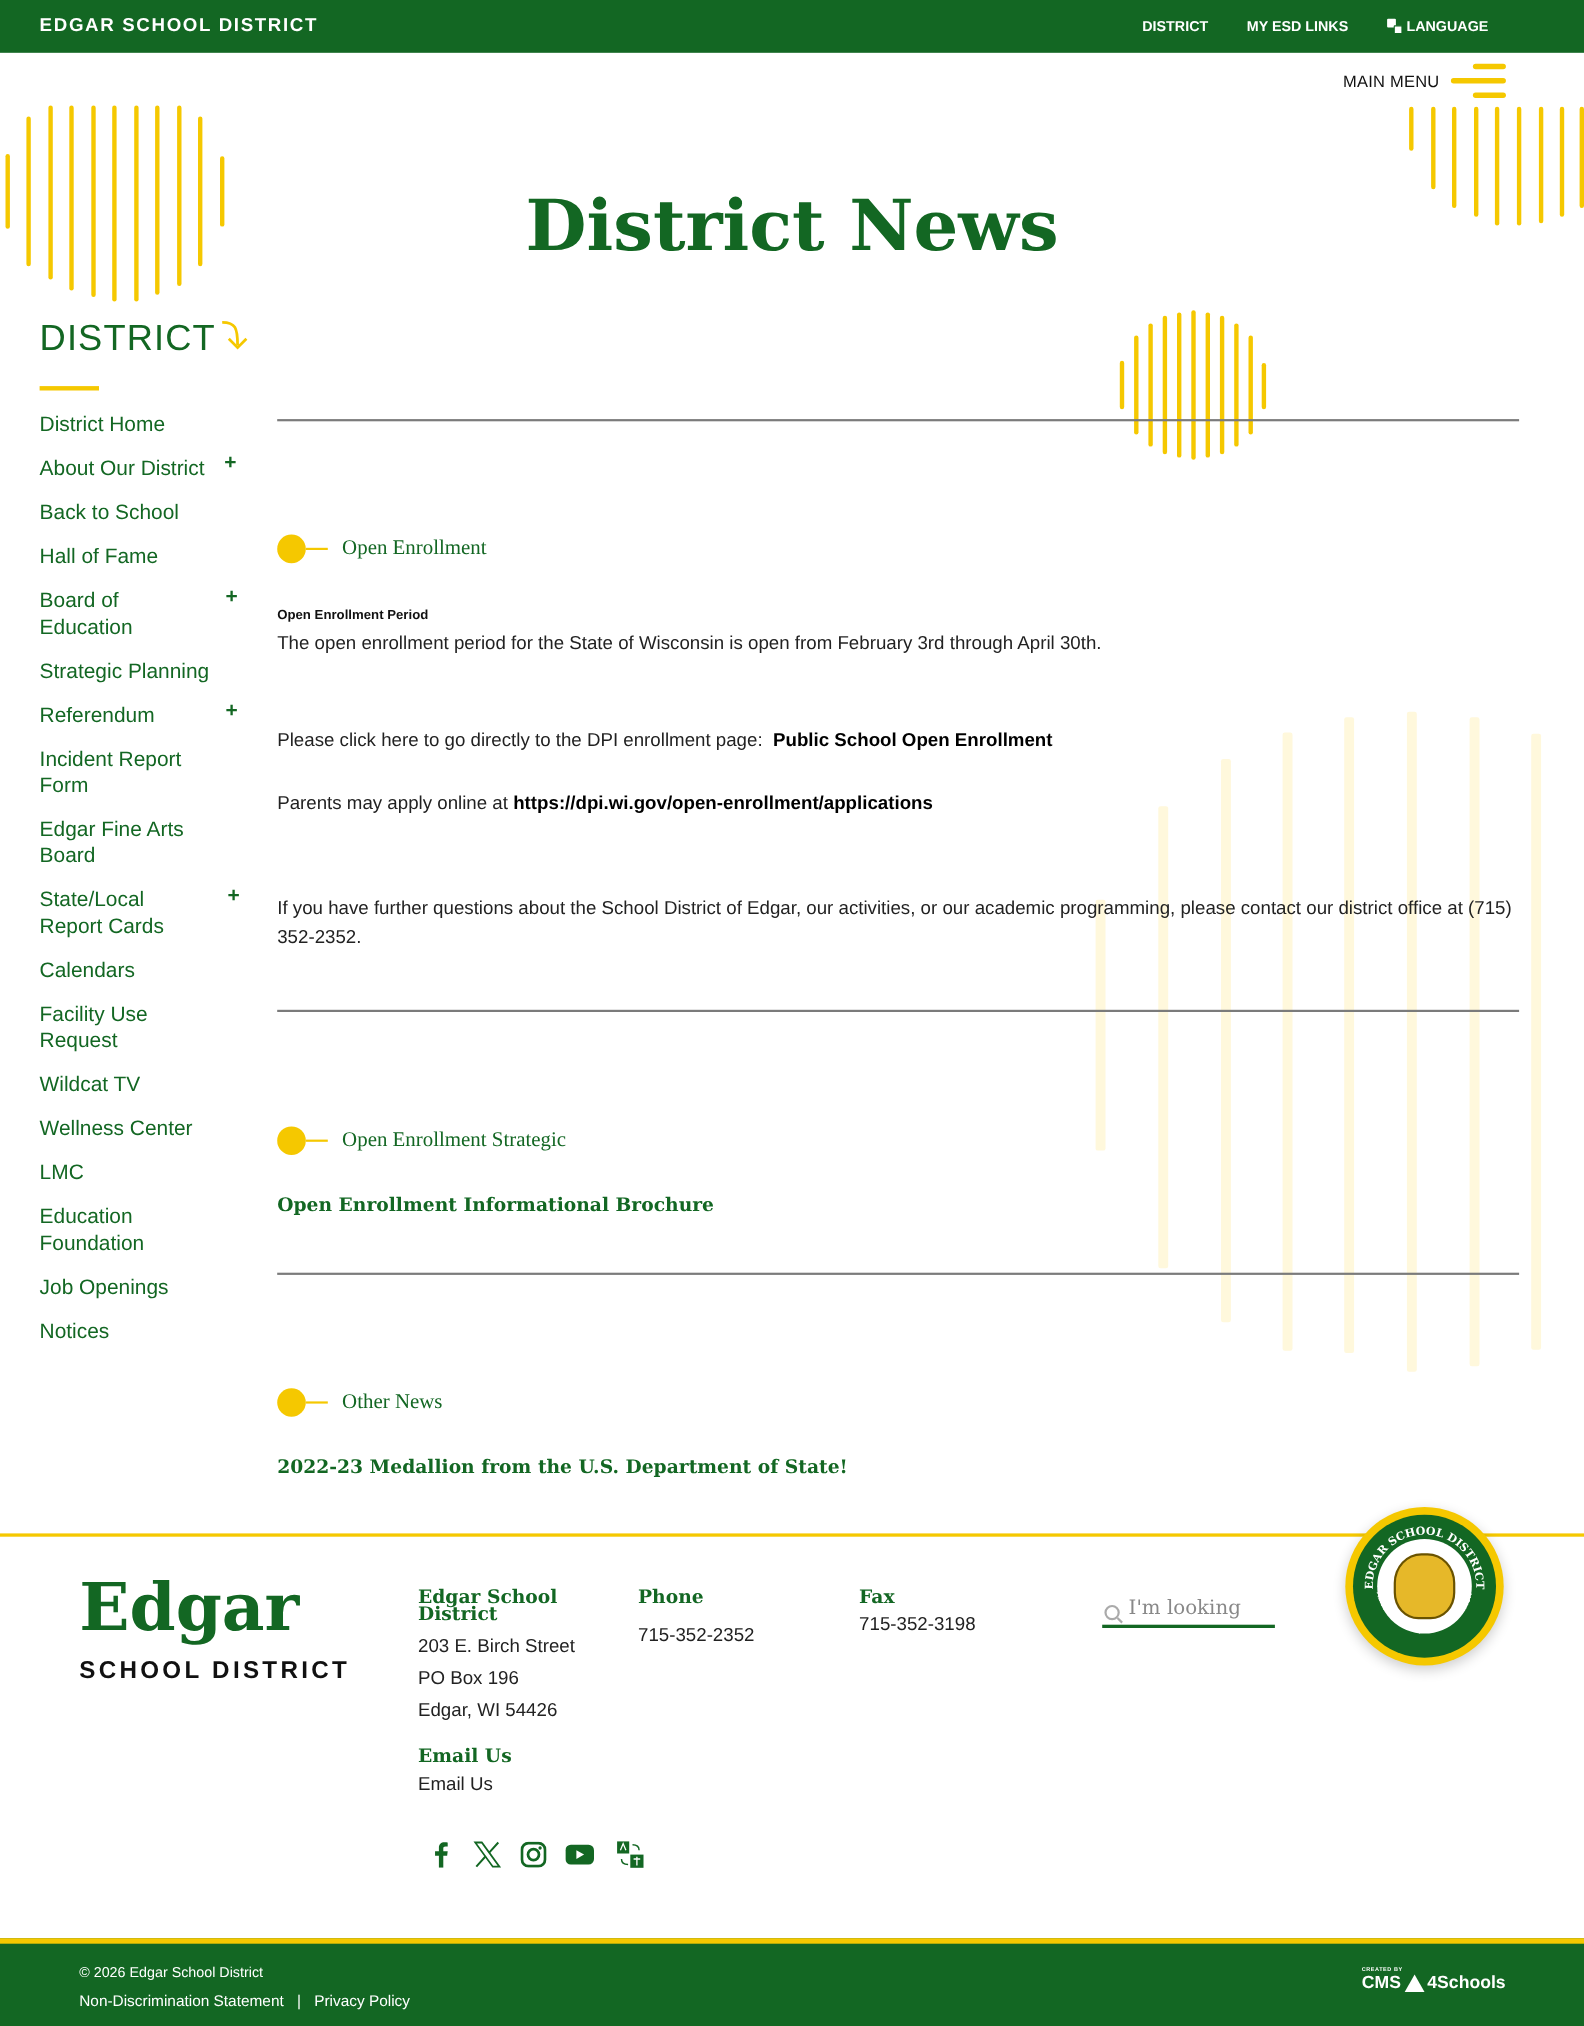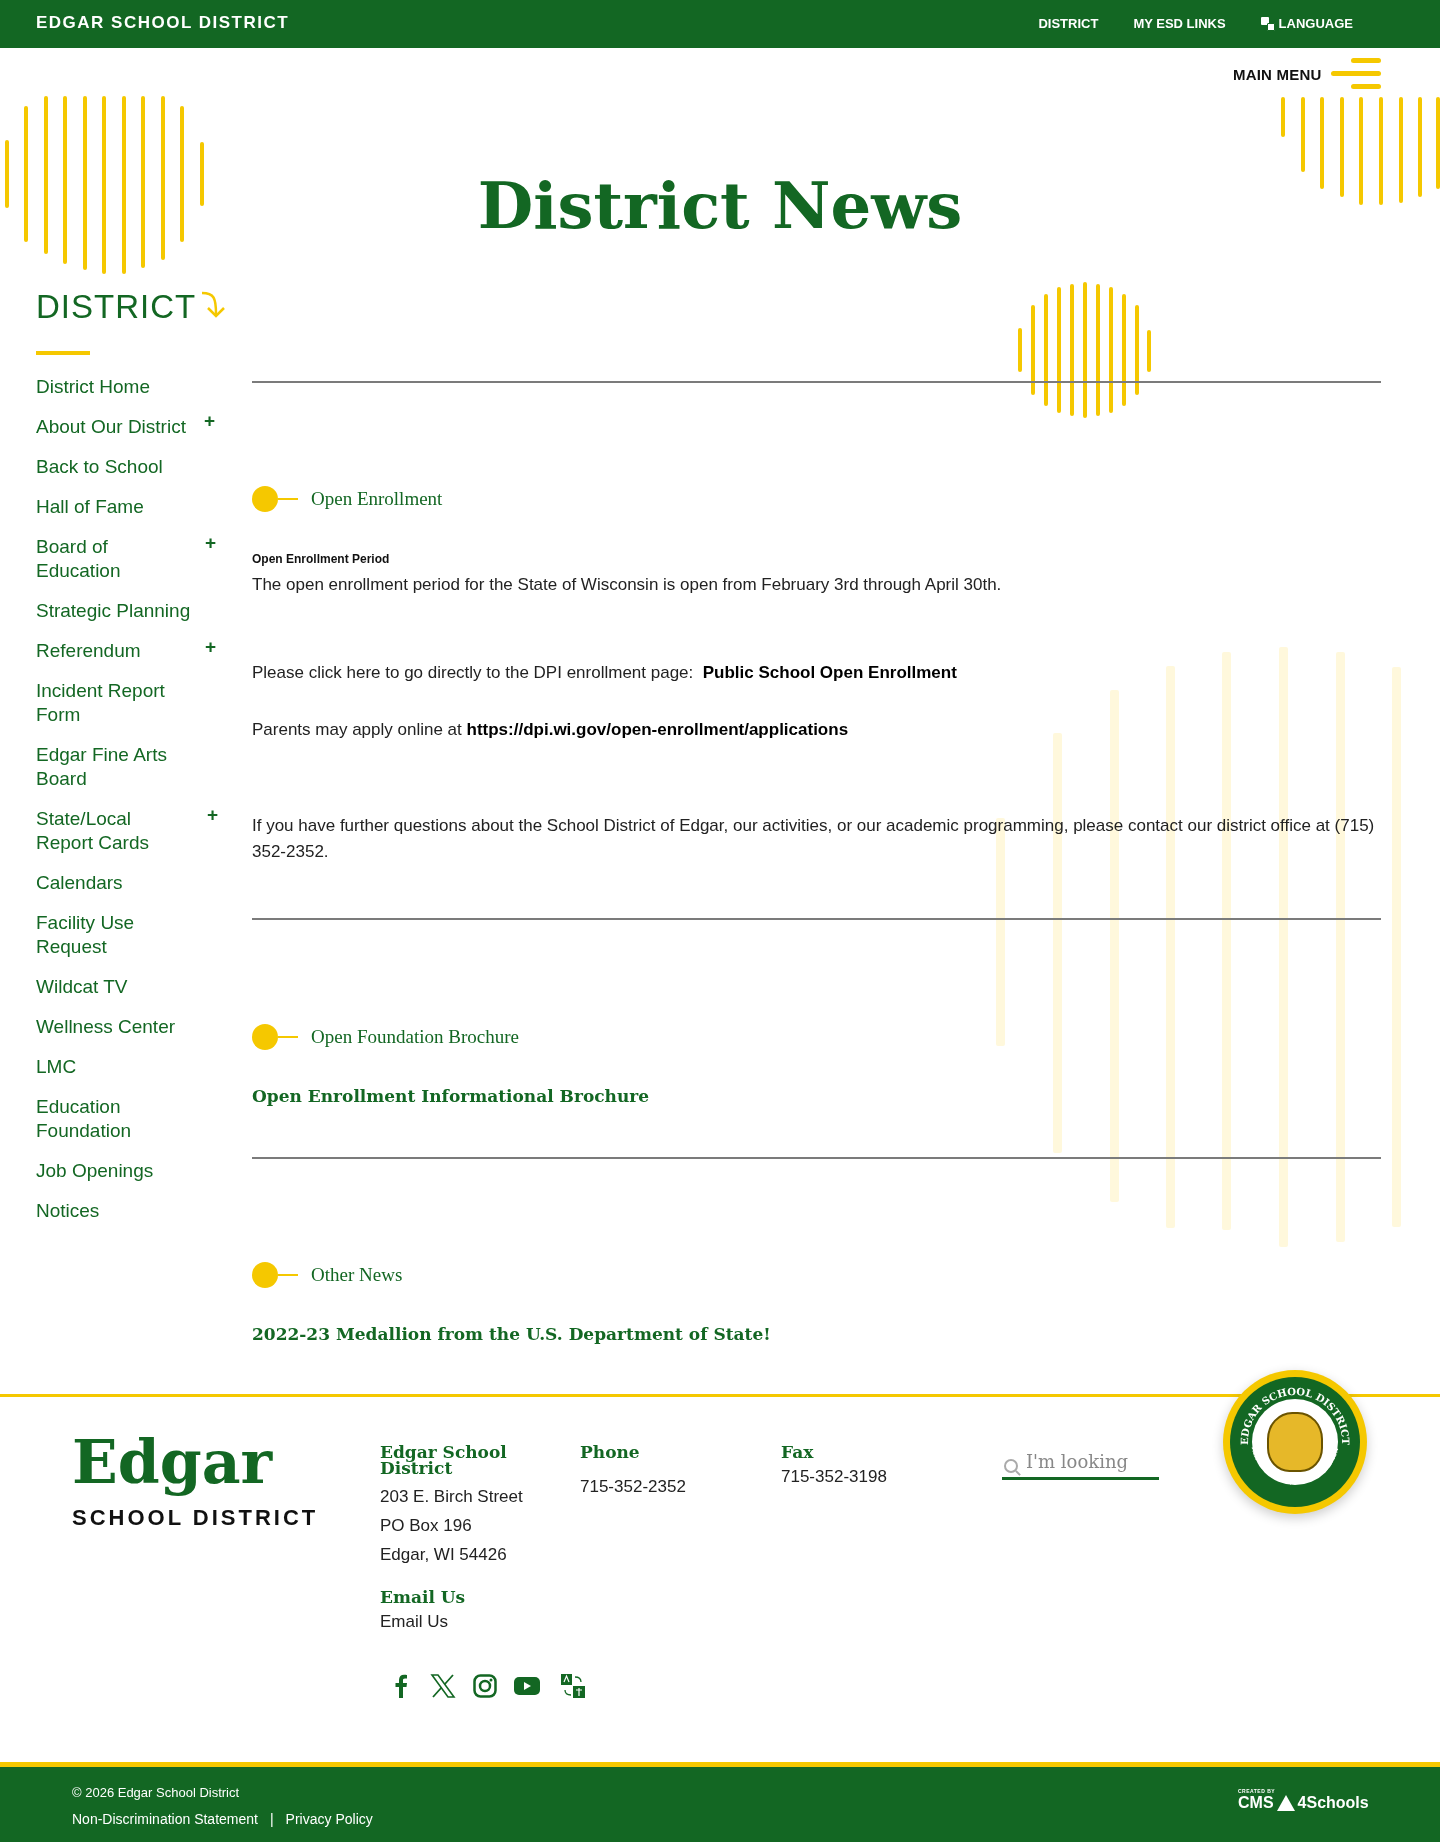--- a/index.html
+++ b/index.html
@@ -10,21 +10,21 @@
   .topbar { position: absolute; left: 0; top: 0; width: 1440px; height: 48px; background: #136723; }
   .topbar .brand { position: absolute; left: 36px; top: 13px; color: #fff; font-size: 17px; letter-spacing: 1.5px; font-weight: bold; }
   .topbar .nav { position: absolute; right: 87px; top: 16px; display: flex; gap: 0; }
   .topbar .nav a { color: #fff; text-decoration: none; font-size: 13px; font-weight: bold; margin-left: 35px; display: flex; align-items: center; gap: 4px; }
   .lang-ico { width: 14px; height: 14px; position: relative; display: inline-block; }
   .lang-ico .a { position: absolute; left: 0; top: 0; width: 8px; height: 8px; background: #fff; border-radius: 1px; }
   .lang-ico .b { position: absolute; right: 0; bottom: 0; width: 8px; height: 8px; background: #fff; border: 1px solid #136723; border-radius: 1px; }
 
   
   .mainmenu { position: absolute; left: 1221px; top: 58px; display: flex; align-items: center; gap: 10px; }
-  .mainmenu .lbl { font-size: 15px; color: #111; font-weight: bold; letter-spacing: 0.2px; margin-left: 12px; }
+  .mainmenu .lbl { font-size: 15px; color: #111; font-weight: normal; letter-spacing: 0.2px; }
   .burger { width: 50px; height: 32px; position: relative; }
   .burger span { position: absolute; height: 5px; border-radius: 3px; background: #f5c800; }
   .burger span:nth-child(1) { right: 0; top: 0; width: 30px; }
   .burger span:nth-child(2) { right: 0; top: 13px; width: 50px; }
   .burger span:nth-child(3) { right: 0; top: 26px; width: 30px; }
 
   
   .deco { position: absolute; }
   .deco i { position: absolute; width: 4px; background: #f5c800; border-radius: 2px; }
   .deco.faint i { width: 9px; background: #fff8dc; }
@@ -212,21 +212,21 @@
     <span>Parents may apply online at</span>
     <a href="#">https://dpi.wi.gov/open-enrollment/applications</a>
   </p>
   <p class="para" style="top:813px;">If you have further questions about the School District of Edgar, our activities, or our academic programming, please contact our district office at (715) 352-2352.</p>
 
   <div class="hr" style="top:918px;"></div>
 
   <div class="sec-head" style="top:1024px;">
     <span class="dot"></span>
       <span class="dash"></span>
-    <h2>Open Foundation Brochure</h2>
+    <h2>Open Enrollment Strategic</h2>
   </div>
   <a href="#" class="serif-link" style="top:1086px;">Open Enrollment Informational Brochure</a>
 
   <div class="hr" style="top:1157px;"></div>
 
   <div class="sec-head" style="top:1262px;">
     <span class="dot"></span>
       <span class="dash"></span>
     <h2>Other News</h2>
   </div>

